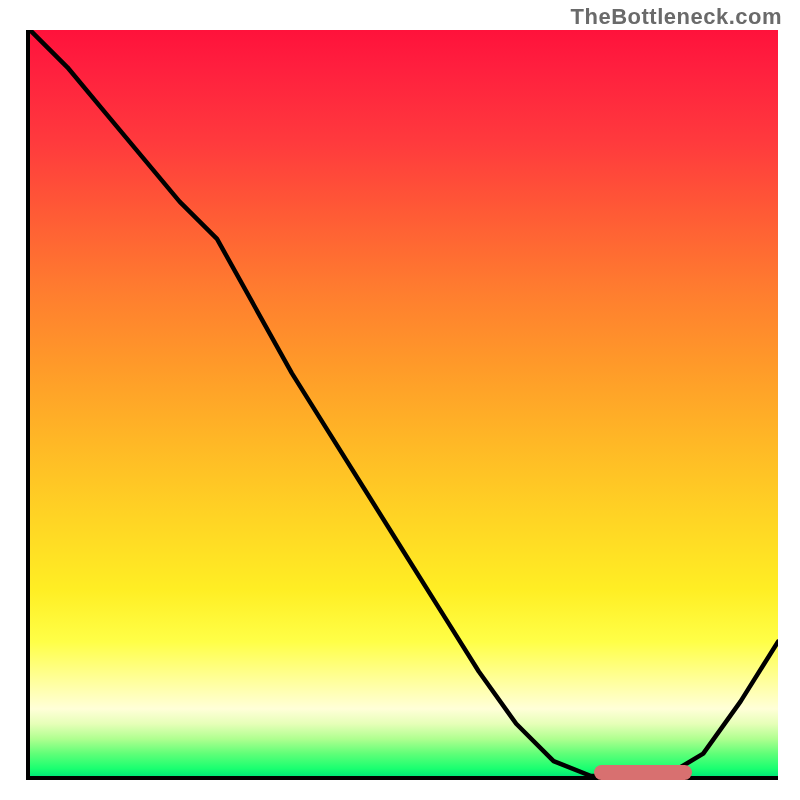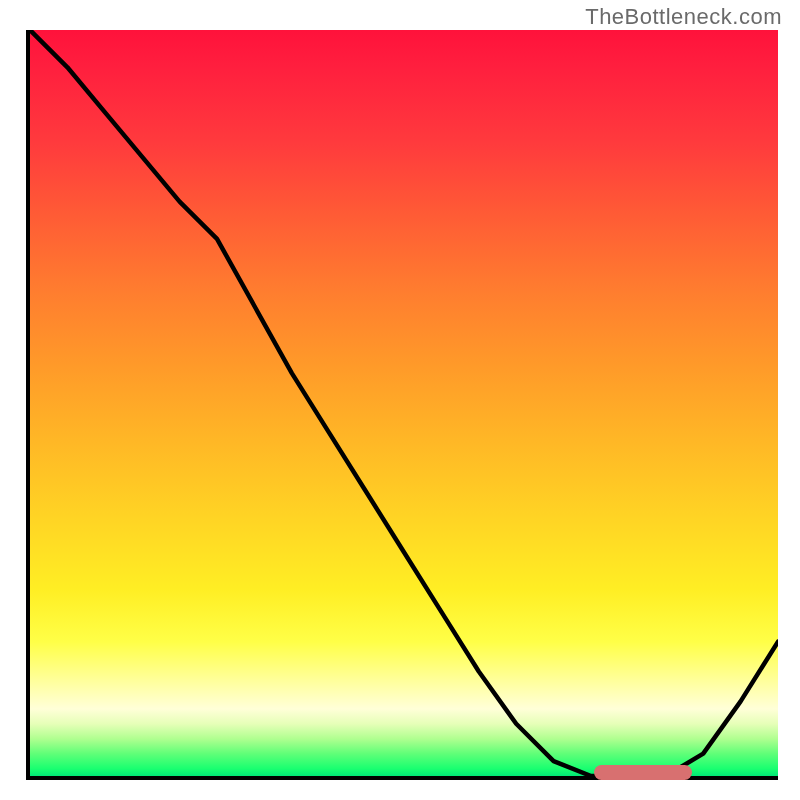--- a/index.html
+++ b/index.html
@@ -8,21 +8,21 @@
     height: 800px;
     background: #ffffff;
     position: relative;
     font-family: Arial, sans-serif;
   }
   .watermark {
     position: absolute;
     top: 4px;
     right: 18px;
     font-size: 22px;
-    font-weight: normal;
+    font-weight: bold;
     color: #6a6a6a;
     letter-spacing: 0.5px;
   }
   .chart-area {
     position: absolute;
     left: 26px;
     top: 30px;
     width: 752px;
     height: 750px;
     border-left: 4px solid #000;

